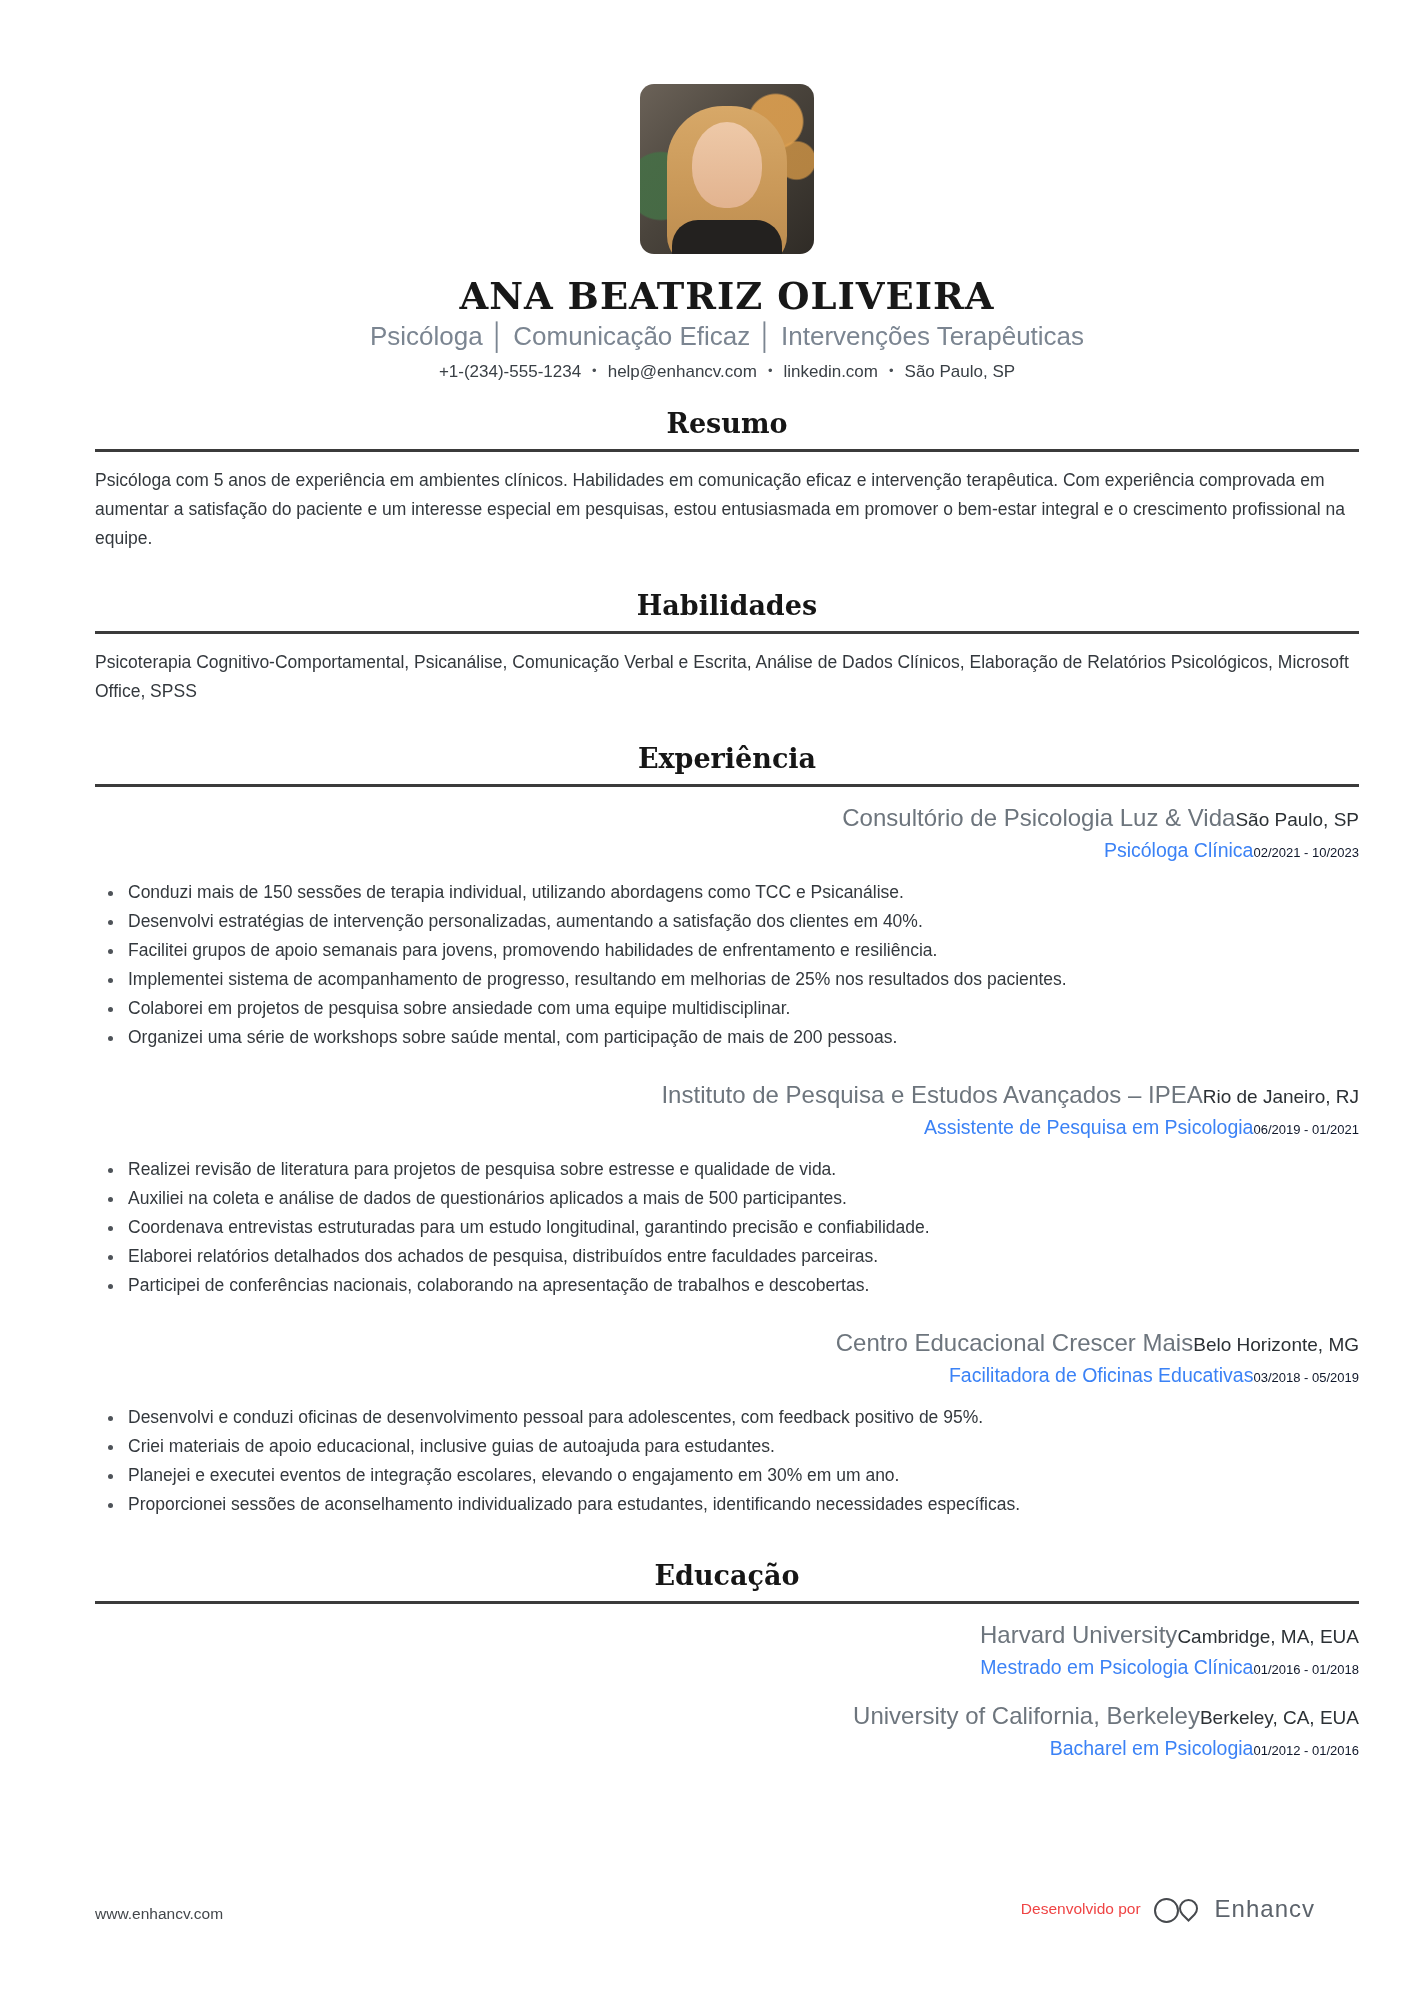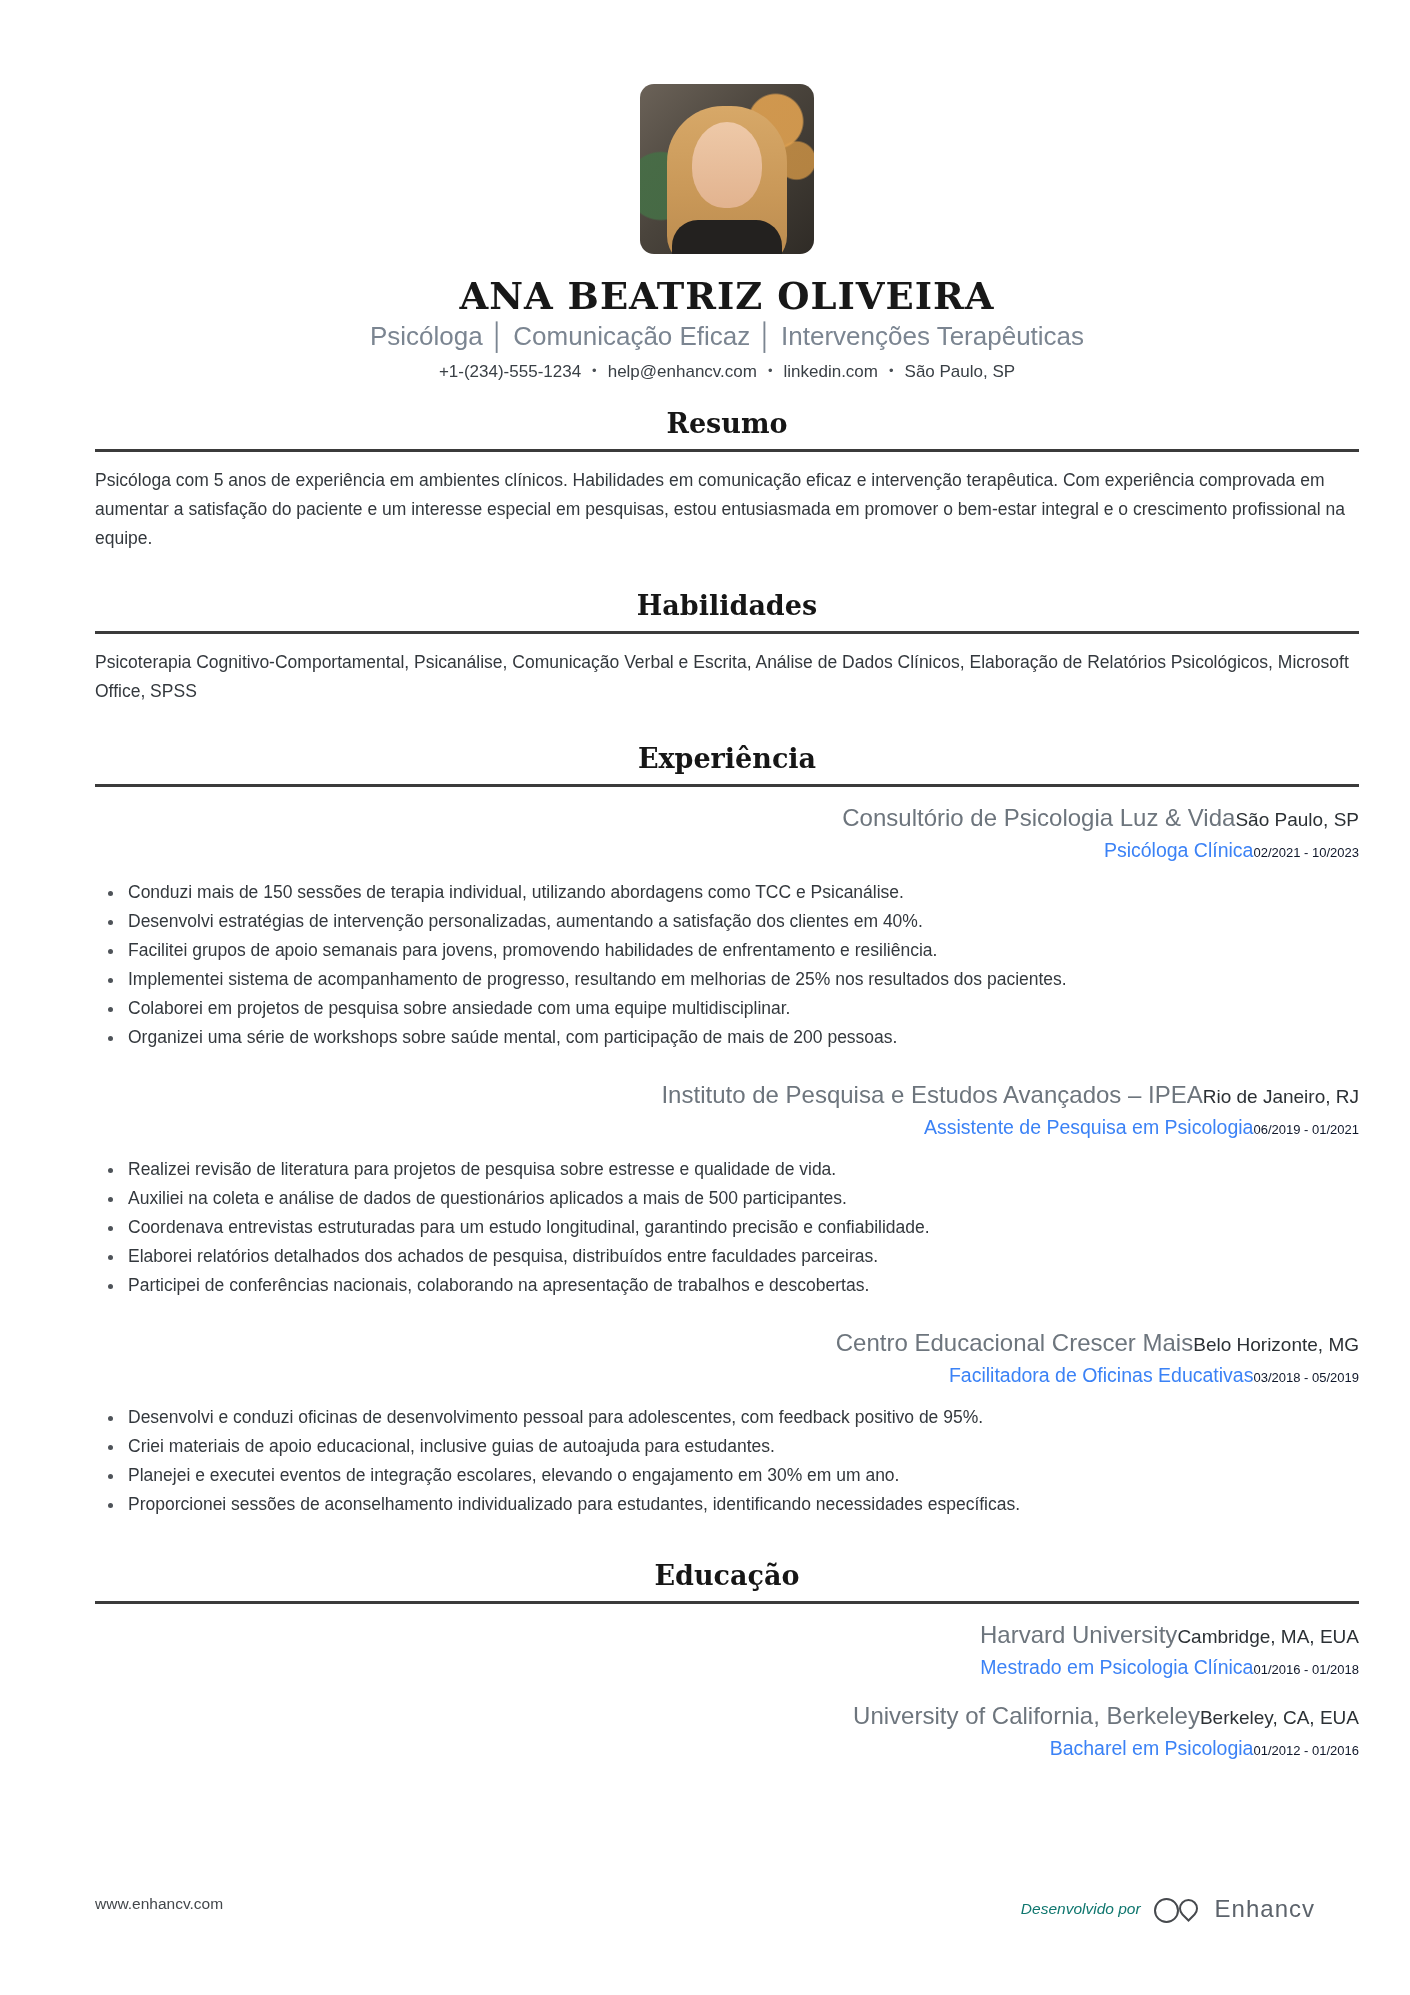--- a/index.html
+++ b/index.html
@@ -62,25 +62,25 @@
   ul.bullets li::before{
     content:"";position:absolute;left:13px;top:12.5px;width:5px;height:5px;border-radius:50%;background:#4e5轮358;
     background:#4e5358;
   }
   
   .edu-entry{margin-top:16px;}
   .edu-entry + .edu-entry{margin-top:18px;}
   
   .footer{
     position:absolute;left:95px;right:95px;bottom:72px;
-    display:flex;justify-content:space-between;align-items:flex-start;
+    display:flex;justify-content:space-between;align-items:flex-end;
   }
   .footer .site{font-size:15.5px;color:#43474b;}
   .powered{display:flex;align-items:center;}
-  .powered .label{font-size:15.5px;color:#0f766e;margin-right:12px;font-style:italic;}
+  .powered .label{font-size:15.5px;color:#ef4444;margin-right:12px;}
   .logo{position:relative;width:52px;height:28px;margin-right:10px;}
   .logo .loop{position:absolute;left:1px;top:3px;width:21px;height:21px;border:2.6px solid #46494d;border-radius:50%;}
   .logo .heart{position:absolute;left:26px;top:4px;width:15px;height:15px;border:2.6px solid #46494d;
     background:#ffffff;transform:rotate(45deg);border-radius:50% 50% 0 50%;}
   .brand{font-size:24px;color:#5c636b;letter-spacing:1px;}
 </style>
 </head>
 <body>
 
 <div class="page">

